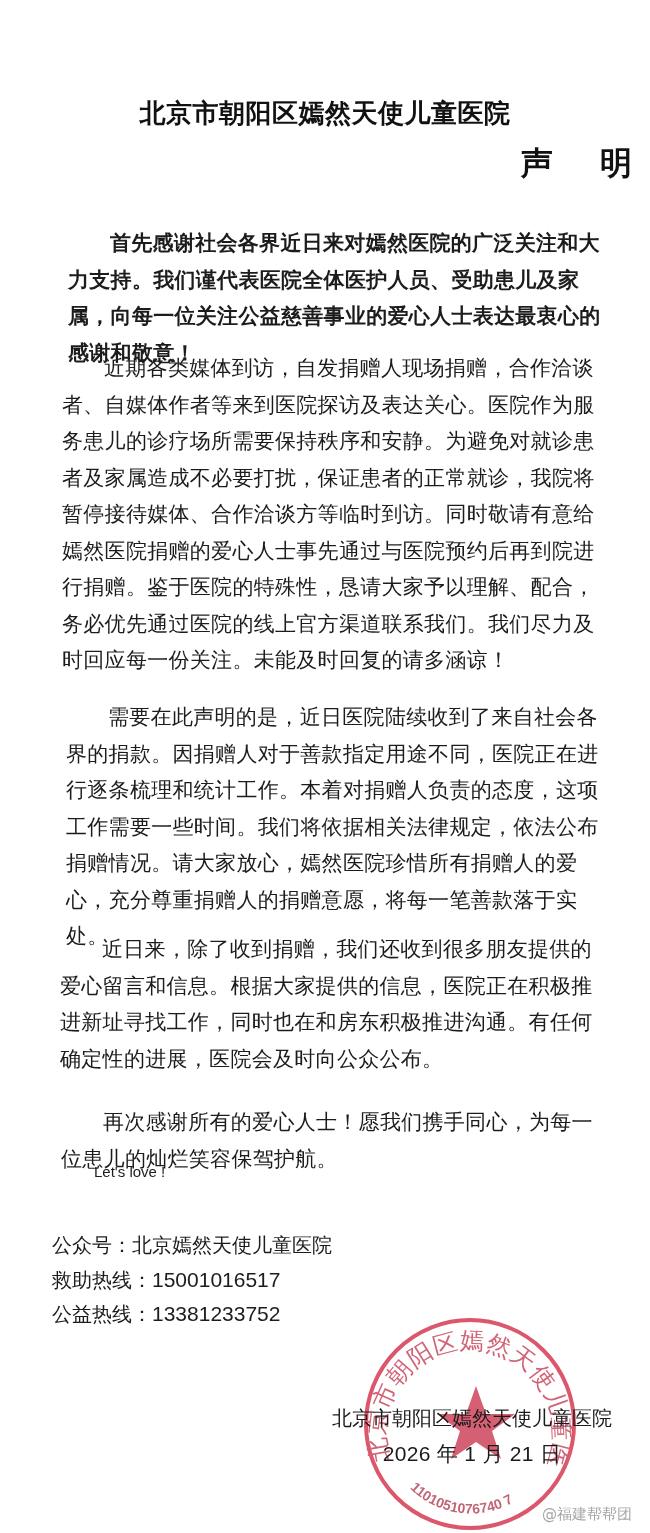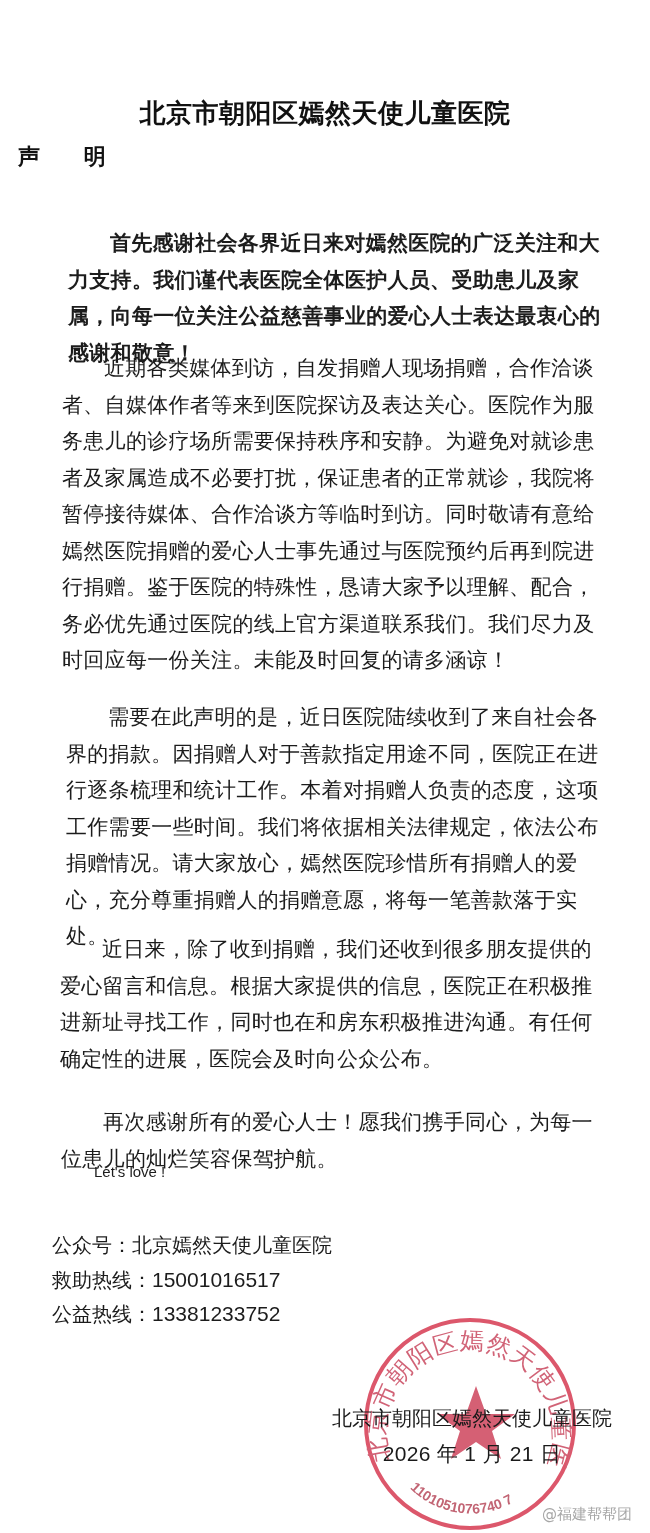--- a/index.html
+++ b/index.html
@@ -28,22 +28,22 @@
       text-align: center;
       font-size: 26px;
       font-weight: bold;
       color: #111;
       letter-spacing: 0.5px;
     }
     .subtitle {
       position: absolute;
       left: 0; right: 0;
       top: 142px;
-      text-align: left;
-      font-size: 22px;
+      text-align: right;
+      font-size: 32px;
       font-weight: bold;
       color: #111;
       word-spacing: 0;
       letter-spacing: 18px;
       padding-left: 18px;
     }
     .para {
       position: absolute;
       left: 52px;
       width: 548px;

